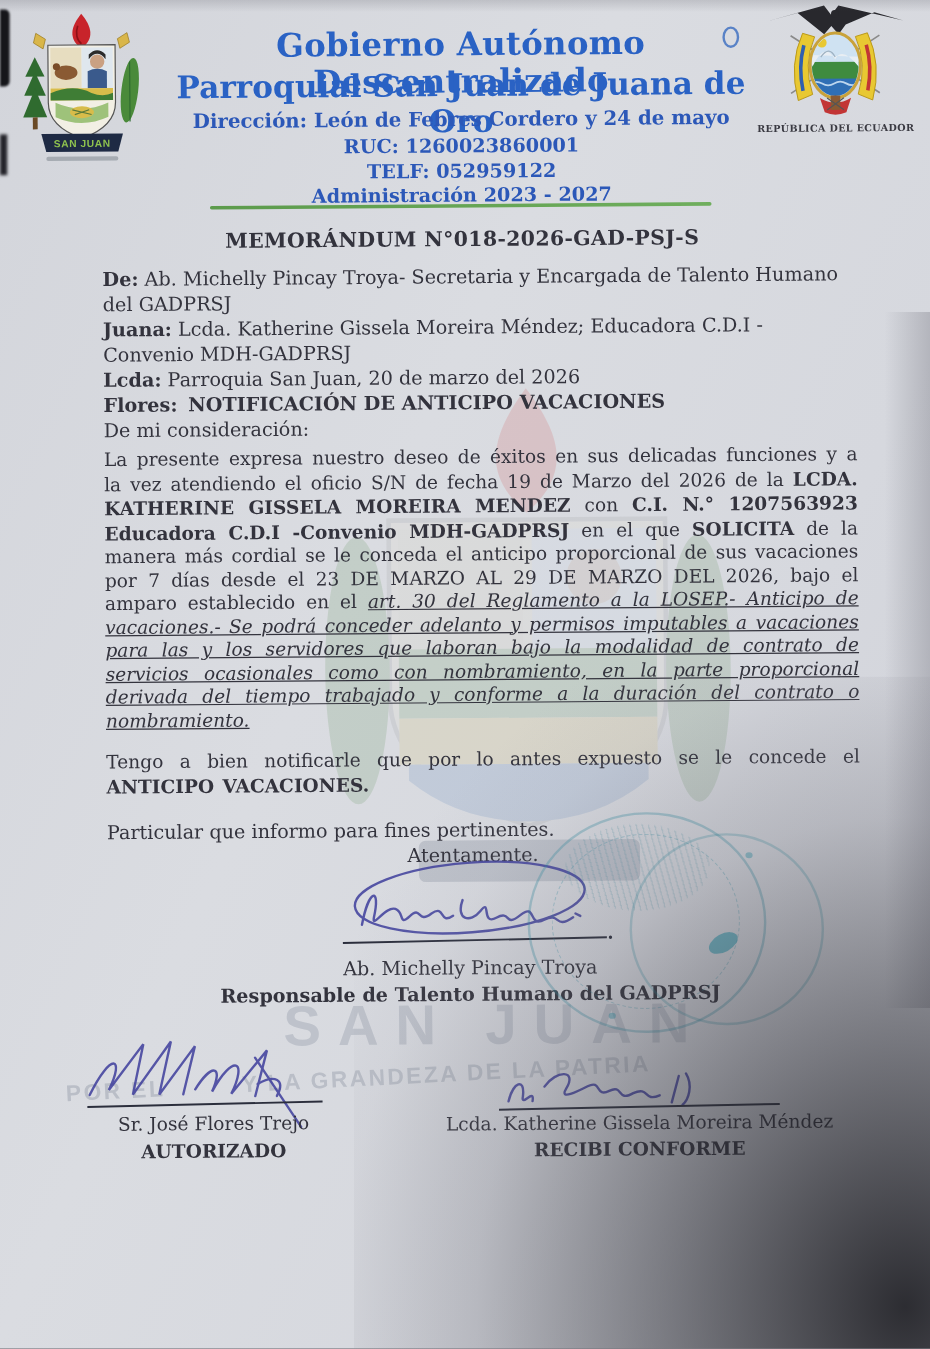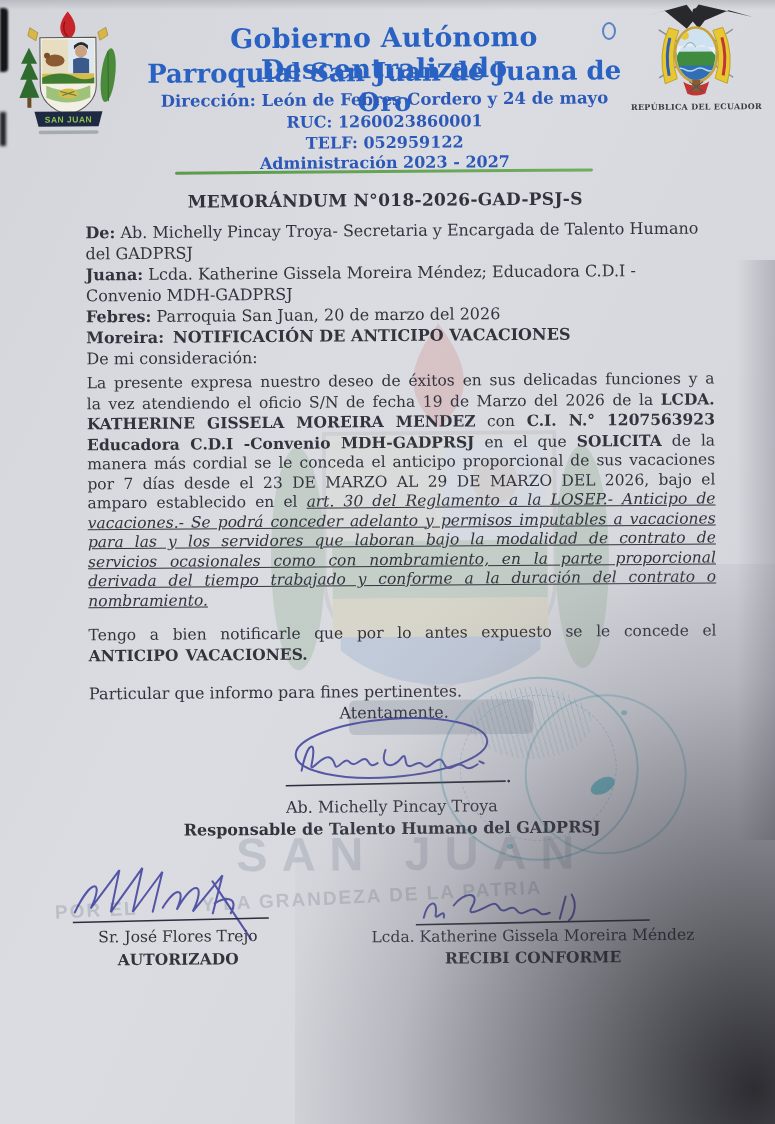--- a/index.html
+++ b/index.html
@@ -132,22 +132,22 @@
     <div class="abs ctr hline ruc">RUC: 1260023860001</div>
     <div class="abs ctr hline telf">TELF: 052959122</div>
     <div class="abs ctr hline admin">Administración 2023 - 2027</div>
     <div class="abs divider"></div>
 
     <div class="abs memo-title">MEMORÁNDUM N°018-2026-GAD-PSJ-S</div>
 
     <div class="abs meta">
       <p><span class="bold">De:</span> <span>Ab. Michelly Pincay Troya- Secretaria y Encargada de Talento Humano del GADPRSJ</span></p>
       <p><span class="bold">Juana:</span> <span>Lcda. Katherine Gissela Moreira Méndez; Educadora C.D.I -Convenio MDH-GADPRSJ</span></p>
-      <p><span class="bold">Febres:</span> <span>Parroquia San Juan, 20 de marzo del 2026</span></p>
-      <p><span class="bold">Moreira:</span><span class="bold subject-gap">NOTIFICACIÓN DE ANTICIPO VACACIONES</span></p>
+      <p><span class="bold">Lcda:</span> <span>Parroquia San Juan, 20 de marzo del 2026</span></p>
+      <p><span class="bold">Flores:</span><span class="bold subject-gap">NOTIFICACIÓN DE ANTICIPO VACACIONES</span></p>
       <p>De mi consideración:</p>
     </div>
 
     <div class="abs body-p">
       <span>La presente expresa nuestro deseo de éxitos en sus delicadas funciones y a la vez atendiendo el oficio S/N de fecha 19 de Marzo del 2026 de la </span><span class="bold">LCDA. KATHERINE GISSELA MOREIRA MENDEZ</span><span> con </span><span class="bold">C.I. N.° 1207563923 Educadora C.D.I -Convenio MDH-GADPRSJ</span><span> en el que </span><span class="bold">SOLICITA</span><span> de la manera más cordial se le conceda el anticipo proporcional de sus vacaciones por 7 días desde el 23 DE MARZO AL 29 DE MARZO DEL 2026, bajo el amparo establecido en el </span><span class="ital-und">art. 30 del Reglamento a la LOSEP.- Anticipo de vacaciones.- Se podrá conceder adelanto y permisos imputables a vacaciones para las y los servidores que laboran bajo la modalidad de contrato de servicios ocasionales como con nombramiento, en la parte proporcional derivada del tiempo trabajado y conforme a la duración del contrato o nombramiento.</span>
     </div>
 
     <div class="abs body-p body-p2">
       <span>Tengo a bien notificarle que por lo antes expuesto se le concede el </span><span class="bold">ANTICIPO VACACIONES.</span>
     </div>

